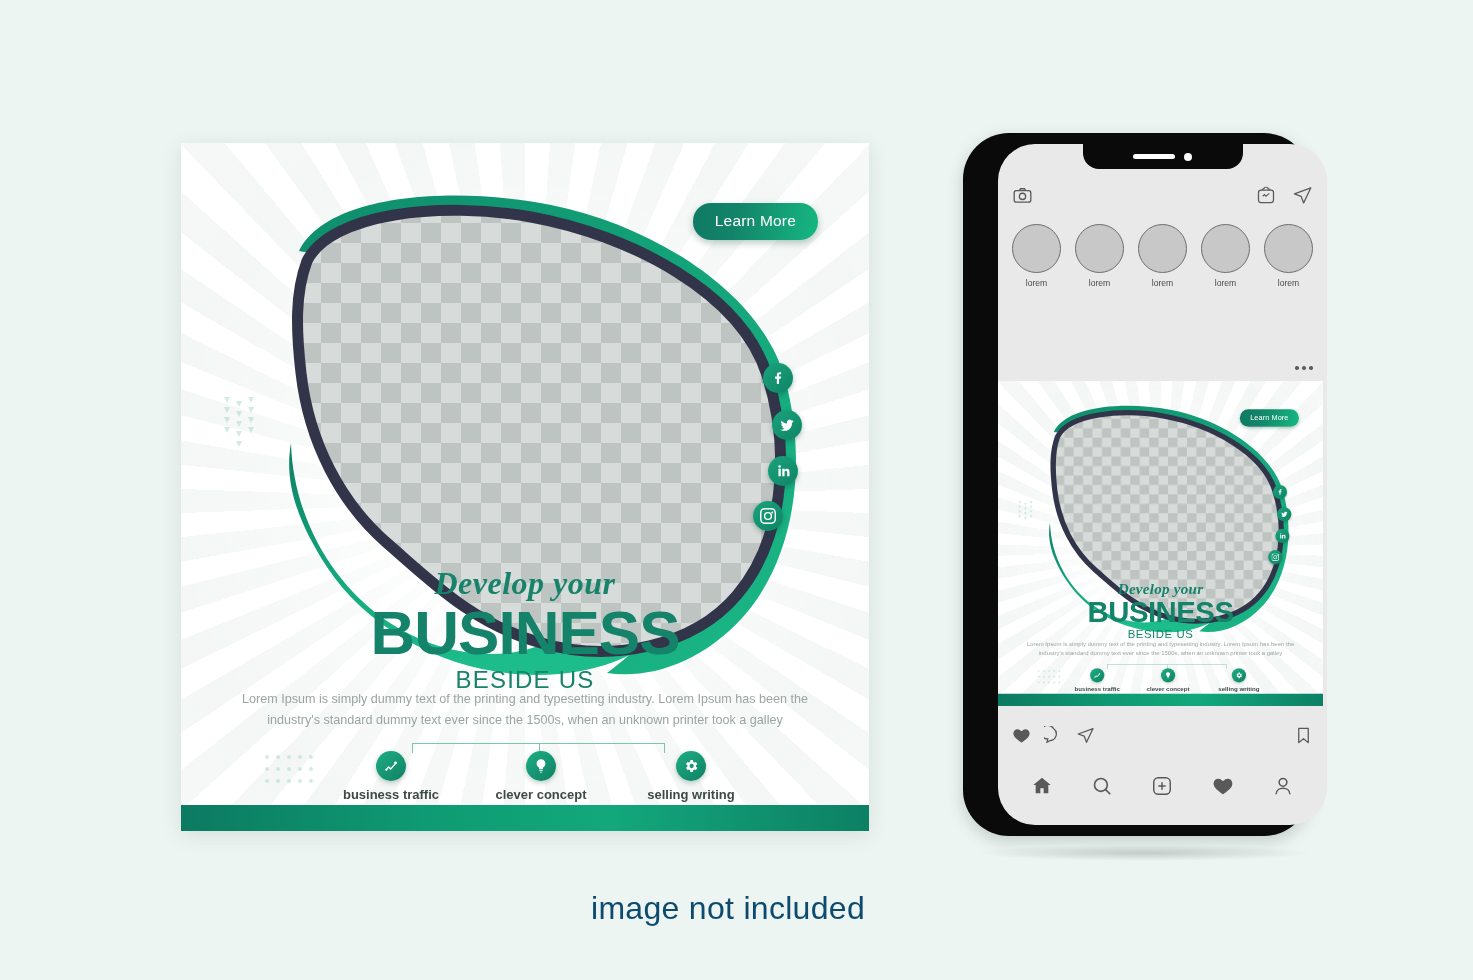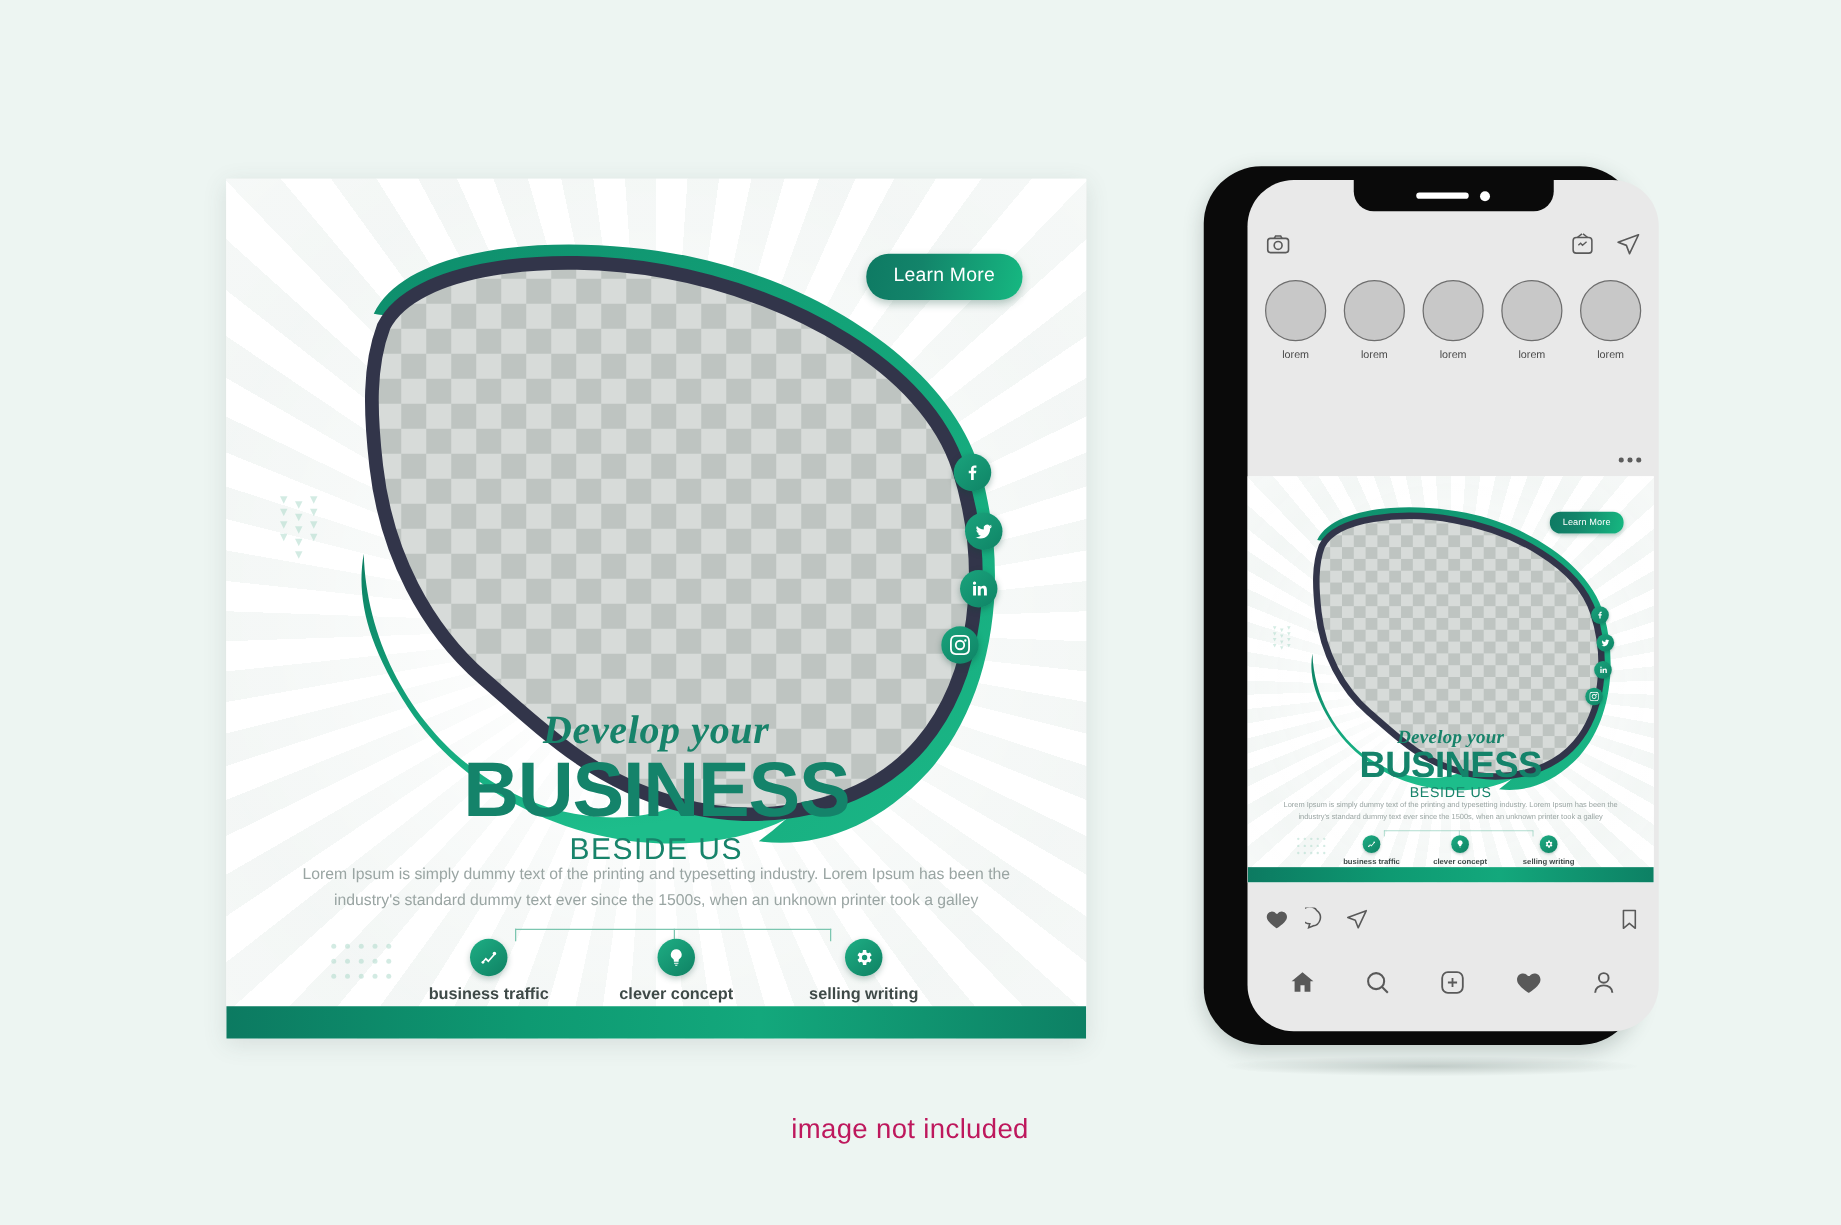--- a/index.html
+++ b/index.html
@@ -348,22 +348,22 @@
     justify-content: space-around;
     padding: 0 14px;
   }
 
   
   .caption {
     position: absolute;
     left: 0; right: 17px;
     top: 890px;
     text-align: center;
-    font-size: 22px;
-    color: #be185d;
+    font-size: 32px;
+    color: #0c4a6e;
     letter-spacing: 0.3px;
   }
 </style>
 </head>
 <body>
 
 <div class="poster">
 
   <div class="sunburst"></div>
   <div class="sunburst-fade"></div>

